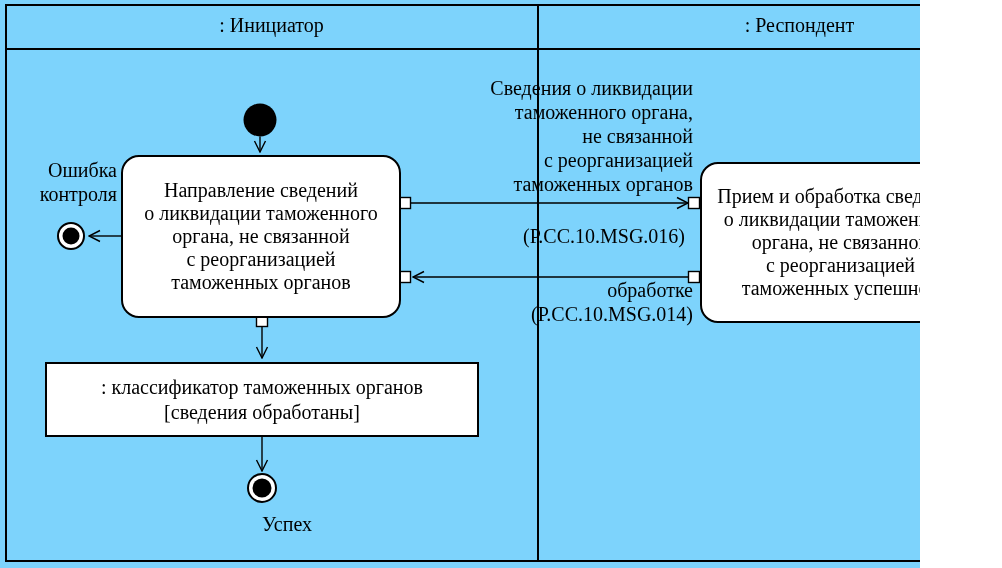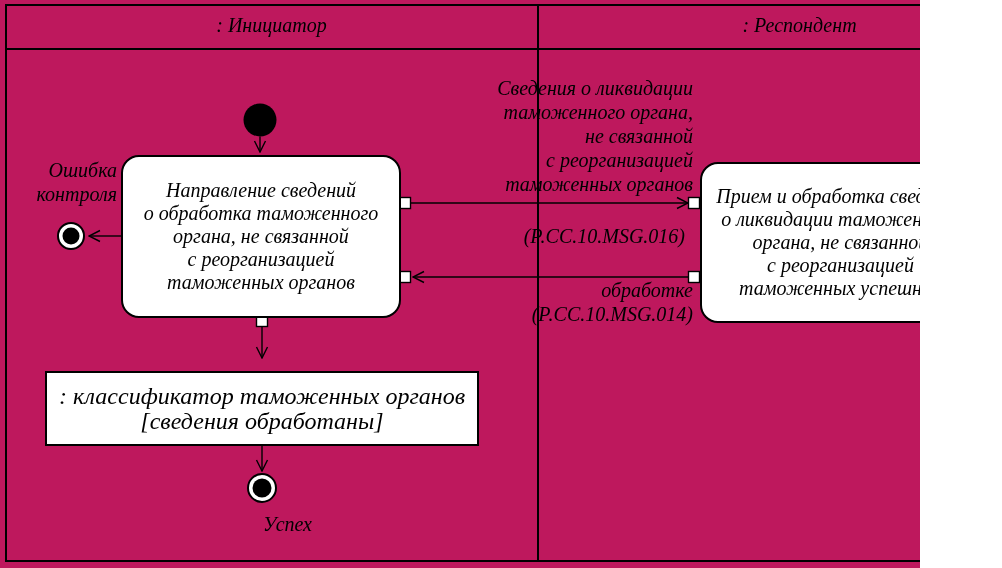--- a/index.html
+++ b/index.html
@@ -4,25 +4,24 @@
 <style>
   html, body {
     margin: 0;
     padding: 0;
     background: #ffffff;
   }
   .diagram {
     position: relative;
     width: 920px;
     height: 568px;
-    background: #be185d;
+    background: #7dd3fc;
     color: #000000;
     font-family: "Liberation Serif", "DejaVu Serif", serif;
     overflow: hidden;
-    font-style: italic;
   }
   .frame {
     position: absolute;
     left: 5px; top: 4px;
     width: 992px; height: 558px;
     border: 2px solid #000;
     box-sizing: border-box;
   }
   .header-line {
     position: absolute;
@@ -58,30 +57,30 @@
     text-align: center;
     font-size: 20px;
     line-height: 23px;
     white-space: pre-line;
   }
   .activity.send { left: 121px; top: 155px; width: 280px; height: 163px; }
   .activity.receive { left: 700px; top: 162px; width: 281px; height: 161px; }
 
   .object-box {
     position: absolute;
-    left: 45px; top: 371px;
+    left: 45px; top: 362px;
     width: 434px; height: 75px;
     border: 2px solid #000;
     background: #fff;
     box-sizing: border-box;
     display: flex;
     align-items: center;
     justify-content: center;
     text-align: center;
-    font-size: 24px;
+    font-size: 20px;
     line-height: 25px;
     white-space: pre-line;
   }
 
   .float-label {
     position: absolute;
     text-align: right;
     font-size: 20px;
     line-height: 24px;
     white-space: pre-line;
@@ -136,21 +135,21 @@
 
     <line x1="262" y1="326.5" x2="262" y2="358" stroke="#000" stroke-width="1.4" marker-end="url(#arrow)"></line>
     <rect x="256.5" y="315.5" width="11" height="11" fill="#fff" stroke="#000" stroke-width="1.4"></rect>
     <line x1="262" y1="436" x2="262" y2="471" stroke="#000" stroke-width="1.4" marker-end="url(#arrow)"></line>
     <circle cx="262" cy="488" r="14" fill="#fff" stroke="#000" stroke-width="2"></circle>
     <circle cx="262" cy="488" r="9.5" fill="#000"></circle>
   </svg>
 
   <div class="activity send">
     <span>Направление сведений
-о обработка таможенного
+о ликвидации таможенного
 органа, не связанной
 с реорганизацией
 таможенных органов</span>
   </div>
   <div class="activity receive">
     <span>Прием и обработка сведений
 о ликвидации таможенного
 органа, не связанной
 с реорганизацией
 таможенных успешной</span>

